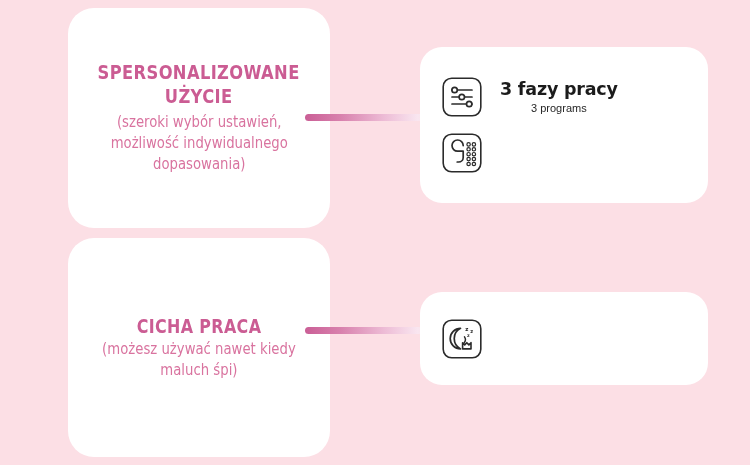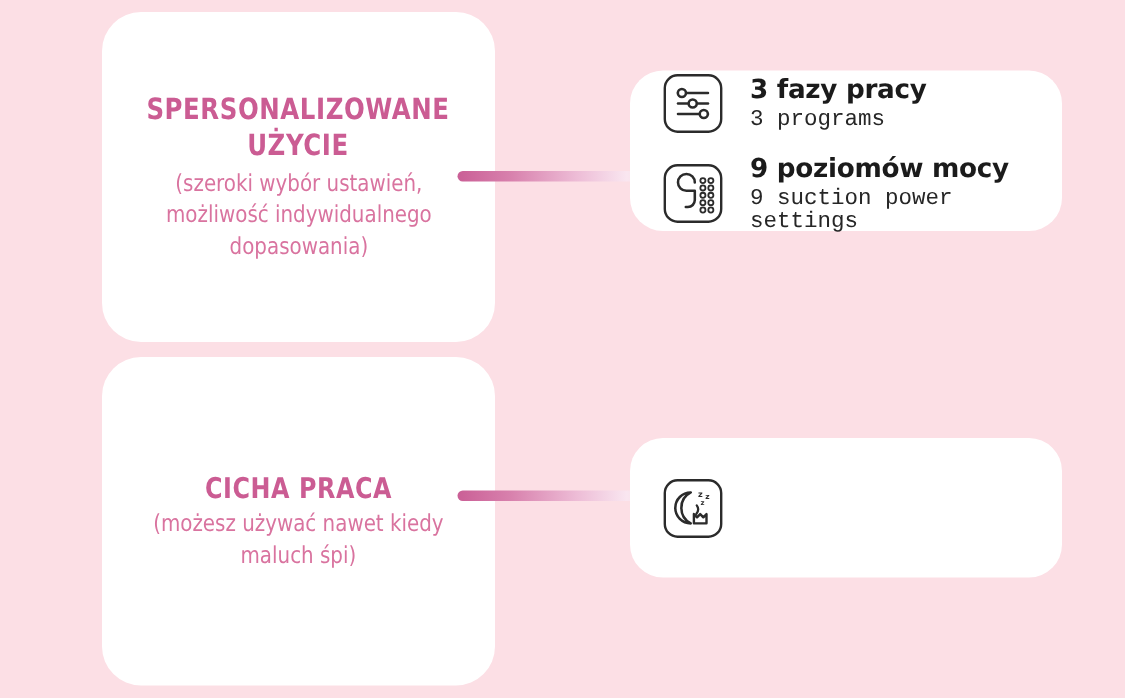--- a/index.html
+++ b/index.html
@@ -76,21 +76,21 @@
     position: absolute;
     background: #ffffff;
     border-radius: 22px;
     box-sizing: border-box;
     display: flex;
     flex-direction: column;
     justify-content: center;
     gap: 12px;
     padding: 14px 20px;
   }
-  #card-features-top    { left: 420px; top: 47px;  width: 288px; height: 107px; }
+  #card-features-top    { left: 420px; top: 47px;  width: 288px; height: 156px; }
   #card-features-bottom { left: 420px; top: 292px; width: 288px; height: 93px; }
 
   .feature-row {
     display: flex;
     align-items: center;
     gap: 16px;
   }
   .feature-icon {
     flex: 0 0 auto;
     width: 44px;
@@ -100,26 +100,27 @@
   .feature-text { display: flex; flex-direction: column; justify-content: center; }
   .feature-title {
     font-family: "DejaVu Sans", sans-serif;
     font-weight: bold;
     font-size: 17.5px;
     line-height: 20px;
     color: #1b1b1b;
     letter-spacing: -0.2px;
   }
   .feature-sub {
-    font-family: Liberation Mono, monospace;
+    font-family: Liberation Sans, sans-serif;
     font-weight: normal;
-    font-size: 15px;
+    font-size: 11px;
     line-height: 15px;
     color: #262626;
     margin-top: 2px;
+    text-align: center;
   }
   #card-features-bottom .feature-title { font-size: 17px; }
 </style>
 </head>
 <body>
 
 <div class="stage">
 
   <div class="text-card" id="card-personalization">
     <div class="headline">
@@ -178,24 +179,20 @@
               <circle cx="33.9" cy="18.3" r="1.7"></circle>
             <circle cx="28.6" cy="23.2" r="1.7"></circle>
               <circle cx="33.9" cy="23.2" r="1.7"></circle>
             <circle cx="28.6" cy="28.1" r="1.7"></circle>
               <circle cx="33.9" cy="28.1" r="1.7"></circle>
             <circle cx="28.6" cy="33.0" r="1.7"></circle>
               <circle cx="33.9" cy="33.0" r="1.7"></circle>
           </g>
         </svg>
       </span>
-      <span class="feature-text">
-        <span class="feature-title">9 poziomów mocy</span>
-        <span class="feature-sub">9 suction power settings</span>
-      </span>
     </div>
   </div>
 
   <div class="feature-card" id="card-features-bottom">
     <div class="feature-row">
       <span class="feature-icon">
         <svg viewBox="0 0 44 44" width="44" height="44" aria-hidden="true">
           <rect x="3.2" y="3.2" width="37.6" height="37.6" rx="8.5" ry="8.5" fill="none" stroke="#2b2b2b" stroke-width="1.6"></rect>
           <path d="M20.5 11.3a9.4 9.4 0 1 0 0 20.6 11.6 11.6 0 0 1 0-20.6z" fill="none" stroke="#2b2b2b" stroke-width="1.7" stroke-linejoin="round"></path>
           <path d="M22.6 31.9v-6.2l2.1 2.2 2.1-2.2 2.1 2.2 2.1-2.2v6.2z" fill="none" stroke="#2b2b2b" stroke-width="1.6" stroke-linejoin="round"></path>

